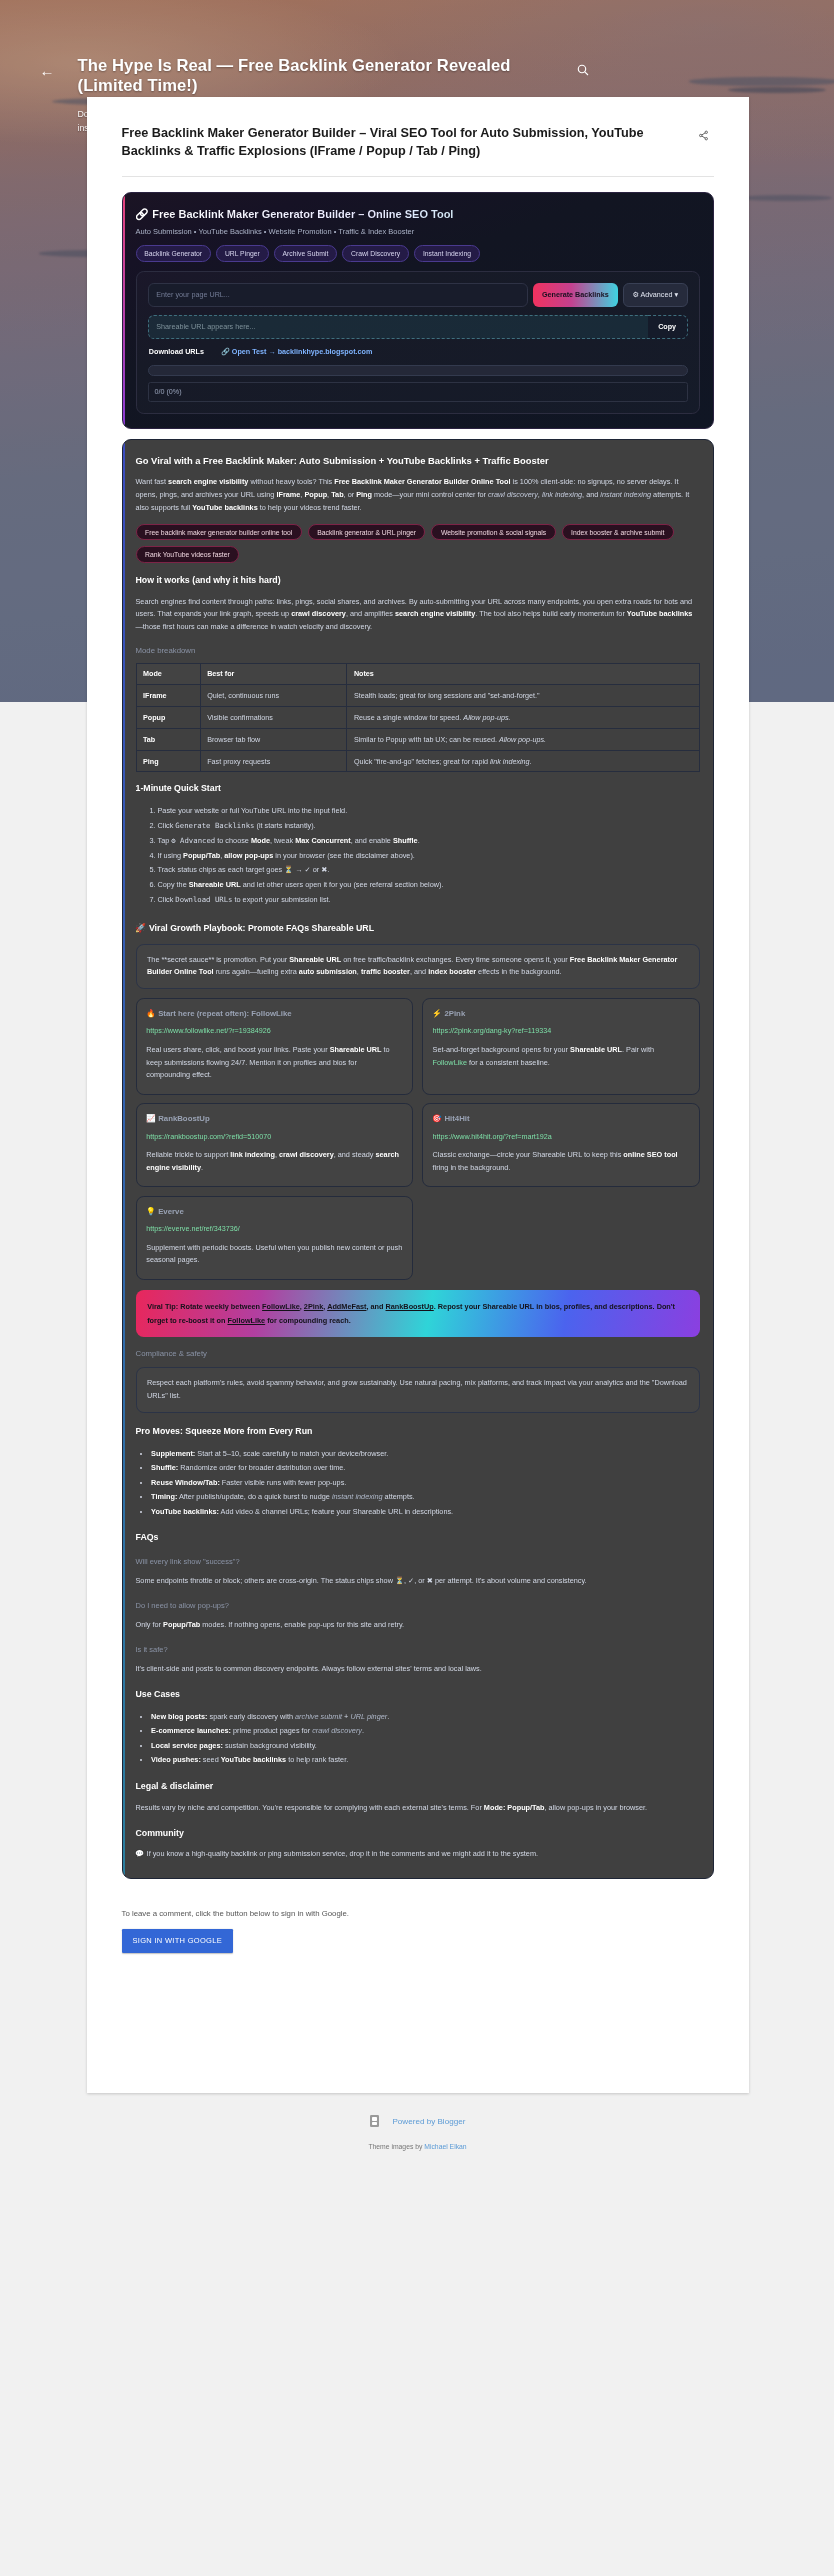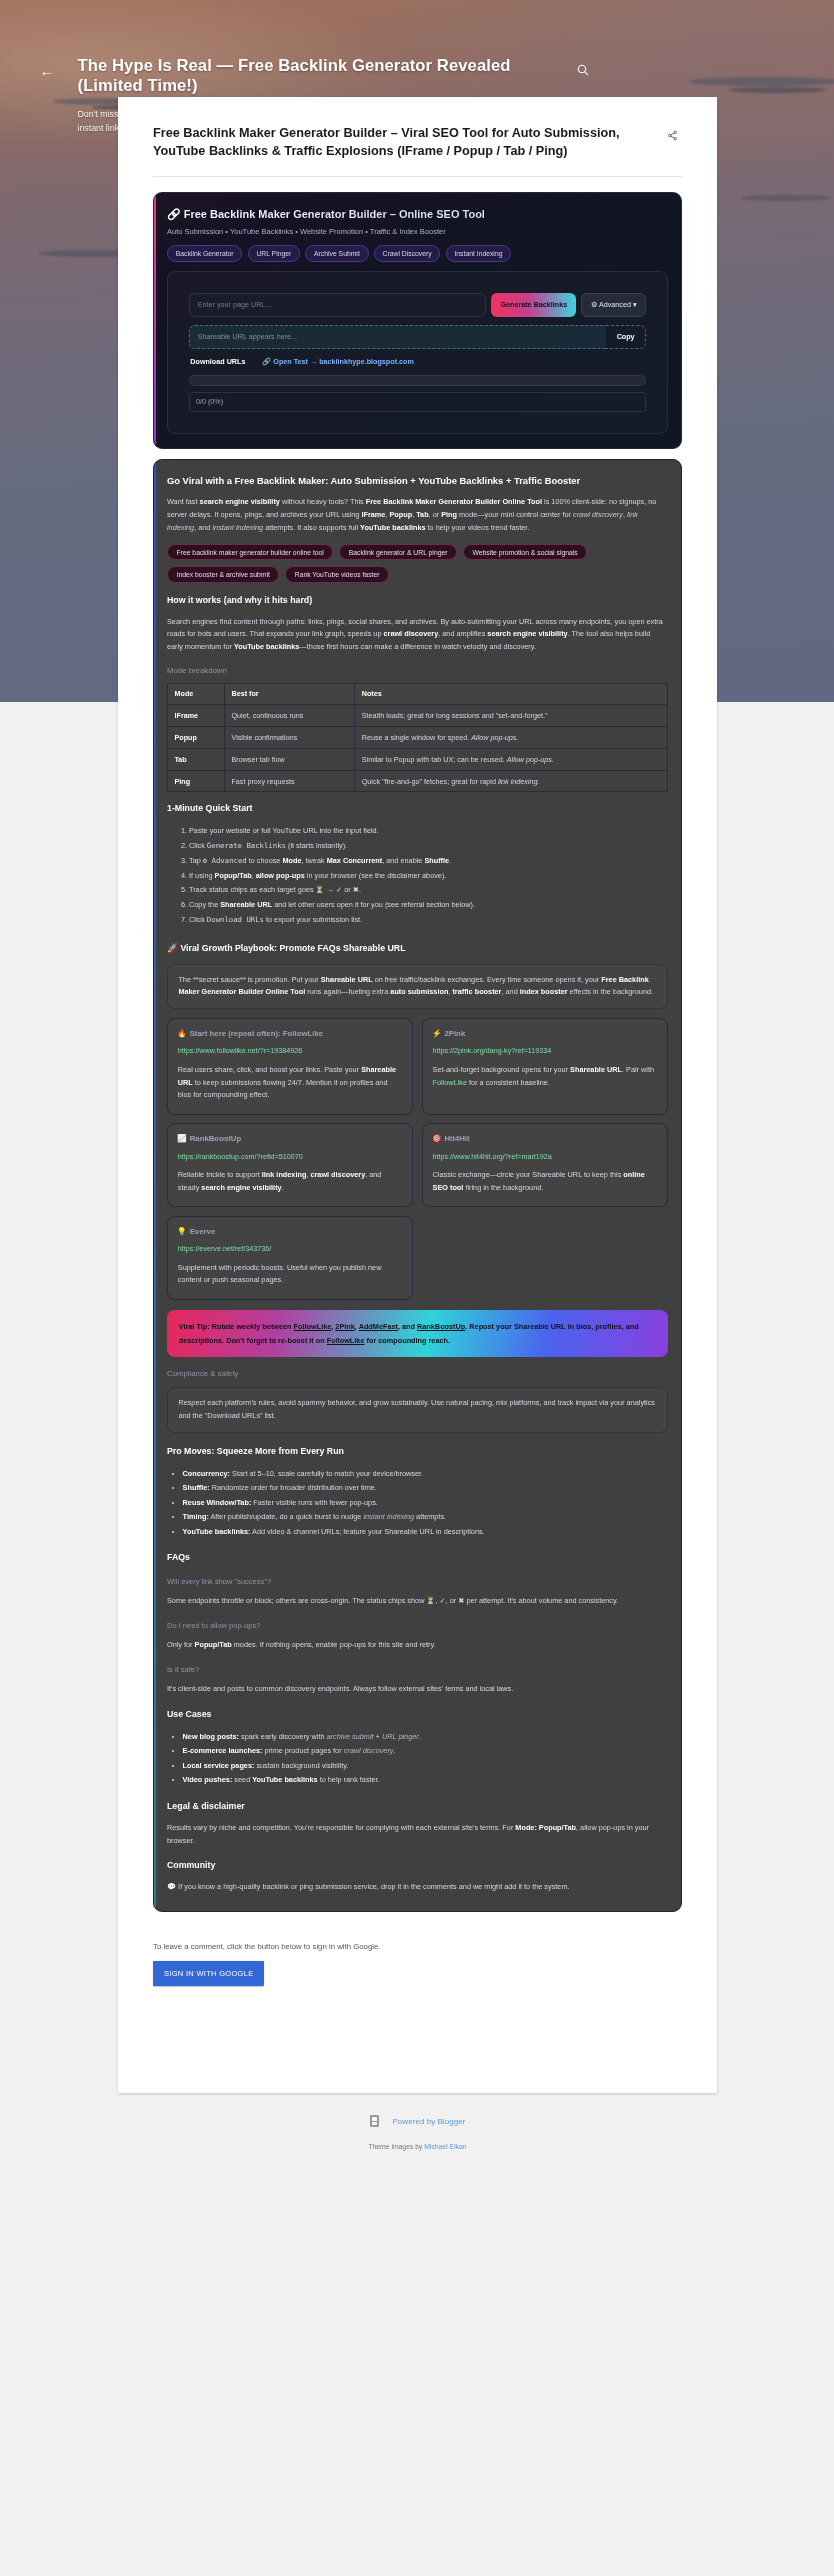--- a/index.html
+++ b/index.html
@@ -55,21 +55,21 @@
   }
   .search-ico {
     width: 22px; height: 22px; flex: 0 0 22px; margin-top: 2.6px;
     display:flex; align-items:center; justify-content:center; cursor:pointer;
   }
   .search-ico svg { width: 13.7px; height: 13.7px; }
 
   
   .sheet {
     position: relative;
-    width: 599px;
+    width: 662px;
     margin: 0 auto;
     background: #fff;
     box-shadow: 0 0.7px 2.6px rgba(0,0,0,.18);
     margin-top: -605px;
     padding: 0 0 0 0;
     min-height: 1996px;
   }
   .post-head { padding: 27px 35px 0 35px; display: flex; align-items: flex-start; }
   .post-title {
     flex: 1 1 auto;
@@ -101,21 +101,21 @@
   }
   .app-sub { color: #aab2c6; font-size: 7.5px; margin-top: 5.9px; }
   .chip-row { display: flex; flex-wrap: wrap; gap: 5.2px; margin-top: 9px; }
   .chip {
     border: 0.7px solid #4a3a8f; background: #241b46;
     color: #d8d6ef; border-radius: 10.4px; padding: 3.9px 7.8px; font-size: 6.8px;
     cursor: pointer; white-space: nowrap;
   }
   .panel {
     margin-top: 9px; background: rgba(255,255,255,.025);
-    border: 0.7px solid #2c2d40; border-radius: 7.8px; padding: 21px;
+    border: 0.7px solid #2c2d40; border-radius: 7.8px; padding: 11px;
   }
   .input-row { display: flex; gap: 5.2px; align-items: stretch; }
   .url-input {
     flex: 1 1 auto; background: #181c2b; border: 0.7px solid #2e3245;
     border-radius: 5.9px; color: #cfd4e4; font-size: 7.2px; padding: 6.5px 7.8px;
     font-family: "Liberation Sans", sans-serif;
   }
   .url-input::placeholder { color: #737c96; }
   .gen-btn {
     flex: 0 0 auto; border: 0; border-radius: 5.9px; padding: 6.5px 9px;
@@ -419,21 +419,21 @@
 
       <div class="viral-tip">Viral Tip: Rotate weekly between <u>FollowLike</u>, <u>2Pink</u>, <u>AddMeFast</u>, and <u>RankBoostUp</u>. Repost your Shareable URL in bios, profiles, and descriptions. Don't forget to re-boost it on <u>FollowLike</u> for compounding reach.</div>
 
       <div class="muted-h">Compliance &amp; safety</div>
       <div class="note-box">
         <p class="p">Respect each platform's rules, avoid spammy behavior, and grow sustainably. Use natural pacing, mix platforms, and track impact via your analytics and the "Download URLs" list.</p>
       </div>
 
       <h3 class="h3" style="margin-top:13px;">Pro Moves: Squeeze More from Every Run</h3>
       <ul class="bullets">
-        <li><b>Concurrency:</b> Start at 5–10, scale carefully to match your device/browser.</li>
+        <li><b>Supplement:</b> Start at 5–10, scale carefully to match your device/browser.</li>
         <li><b>Shuffle:</b> Randomize order for broader distribution over time.</li>
         <li><b>Reuse Window/Tab:</b> Faster visible runs with fewer pop-ups.</li>
         <li><b>Timing:</b> After publish/update, do a quick burst to nudge <i>instant indexing</i> attempts.</li>
         <li><b>YouTube backlinks:</b> Add video &amp; channel URLs; feature your Shareable URL in descriptions.</li>
       </ul>
 
       <h3 class="h3" style="margin-top:13px;">FAQs</h3>
       <div class="faq-q">Will every link show "success"?</div>
       <p class="p">Some endpoints throttle or block; others are cross-origin. The status chips show ⏳, ✓, or ✖ per attempt. It's about volume and consistency.</p>
       <div class="faq-q">Do I need to allow pop-ups?</div>

